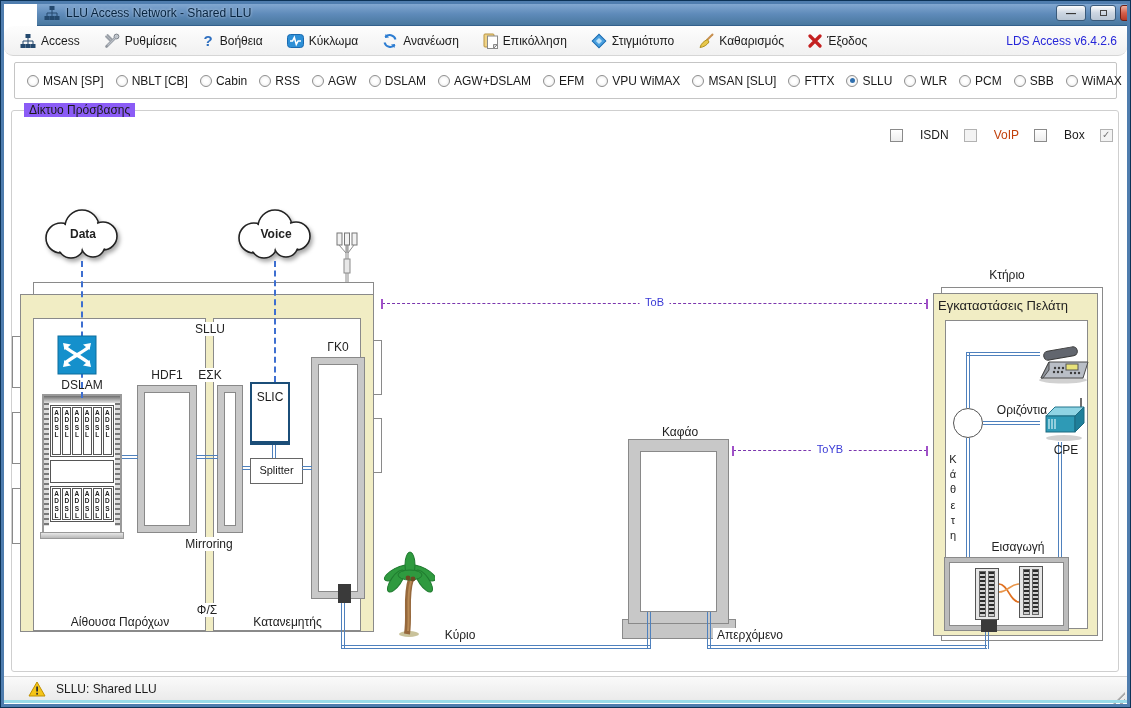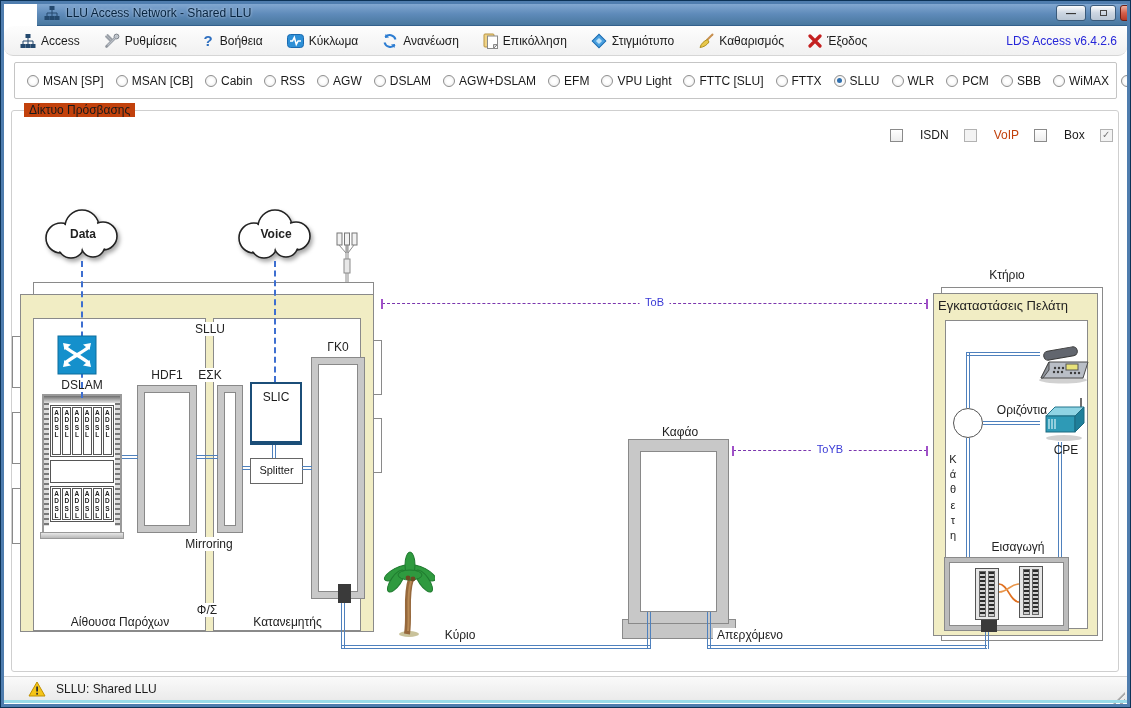--- a/index.html
+++ b/index.html
@@ -31,21 +31,21 @@
   .version{margin-left:auto;margin-right:10px;color:#2626d8;}
   
   .modestrip{position:absolute;left:14px;top:62px;width:1103px;height:37px;background:#fff;
     border:1px solid #c5c5c5;border-radius:2px;display:flex;align-items:center;gap:12px;padding-left:12px;}
   .mode-item{display:flex;align-items:center;gap:4px;white-space:nowrap;}
   .radio{width:12px;height:12px;border-radius:50%;border:1px solid #8f8f8f;
     background:radial-gradient(#fff 30%,#e6e6e6);position:relative;flex:0 0 auto;}
   .radio.sel::after{content:"";position:absolute;left:2.5px;top:2.5px;width:5px;height:5px;border-radius:50%;background:#2f6fae;}
   
   .groupbox{position:absolute;left:11px;top:110px;width:1108px;height:562px;border:1px solid #cfcfcf;border-radius:3px;background:#fff;}
-  .glegend{position:absolute;left:24px;top:103px;background:#c2410c;padding:0 5px;color:#1a1a1a;z-index:5;}
+  .glegend{position:absolute;left:24px;top:103px;background:#8b5cf6;padding:0 5px;color:#1a1a1a;z-index:5;}
   .chkrow{position:absolute;left:890px;top:128px;display:flex;gap:15px;align-items:center;z-index:6;}
   .chk-item{display:flex;align-items:center;gap:17px;}
   .cbox{width:13px;height:13px;border:1px solid #8a8a8a;background:linear-gradient(#fff,#ededed);
     display:flex;align-items:center;justify-content:center;font-size:10px;color:#777;line-height:1;}
   .chk-item.dis .cbox{border-color:#b2b2b2;background:#f3f3f3;}
   .chk-item.dis .clabel{color:#c2410c;}
   
   .lbl{position:absolute;font-size:12px;color:#222;text-align:center;}
   .wbg{background:#fff;padding:0 2px;}
   .cream{position:absolute;background:#f1edc4;border:1px solid #8a8a8a;}
@@ -180,21 +180,21 @@
     <span class="version">LDS Access v6.4.2.6</span>
   </div>
 
   <div class="modestrip" id="mode-row">
       <span class="mode-item">
         <span class="radio"></span>
         <span>MSAN [SP]</span>
       </span>
       <span class="mode-item">
         <span class="radio"></span>
-        <span>MSAN [CB]</span>
+        <span>NBLT [CB]</span>
       </span>
       <span class="mode-item">
         <span class="radio"></span>
         <span>Cabin</span>
       </span>
       <span class="mode-item">
         <span class="radio"></span>
         <span>RSS</span>
       </span>
       <span class="mode-item">
@@ -208,25 +208,25 @@
       <span class="mode-item">
         <span class="radio"></span>
         <span>AGW+DSLAM</span>
       </span>
       <span class="mode-item">
         <span class="radio"></span>
         <span>EFM</span>
       </span>
       <span class="mode-item">
         <span class="radio"></span>
-        <span>VPU Light</span>
-      </span>
-      <span class="mode-item">
-        <span class="radio"></span>
-        <span>FTTC [SLU]</span>
+        <span>VPU WiMAX</span>
+      </span>
+      <span class="mode-item">
+        <span class="radio"></span>
+        <span>MSAN [SLU]</span>
       </span>
       <span class="mode-item">
         <span class="radio"></span>
         <span>FTTX</span>
       </span>
       <span class="mode-item">
         <span class="radio sel"></span>
         <span>SLLU</span>
       </span>
       <span class="mode-item">
@@ -403,21 +403,21 @@
   <div class="lbl" style="left:138px;top:368px;width:58px;">HDF1</div>
   <div class="frame" style="left:138px;top:386px;width:58px;height:146px;"></div>
   <div class="lbl wbg" style="left:192px;top:368px;width:36px;z-index:17;">ΕΣΚ</div>
   <div class="frame" style="left:218px;top:386px;width:24px;height:146px;"></div>
   <div class="lbl wbg" style="left:186px;top:322px;width:48px;z-index:17;">SLLU</div>
   <div class="lbl wbg" style="left:176px;top:537px;width:66px;z-index:17;">Mirroring</div>
   <div class="lbl wbg" style="left:190px;top:603px;width:34px;z-index:17;">Φ/Σ</div>
   <div class="lbl" style="left:40px;top:615px;width:160px;">Αίθουσα Παρόχων</div>
   <div class="lbl" style="left:225px;top:615px;width:125px;">Κατανεμητής</div>
 
-  <div class="abs" style="left:250px;top:382px;width:52px;height:63px;background:#fff;border:2px solid #1b4e78;border-bottom-width:4px;z-index:16;text-align:center;padding-top:6px;">
+  <div class="abs" style="left:250px;top:382px;width:40px;height:63px;background:#fff;border:2px solid #1b4e78;border-bottom-width:4px;z-index:16;text-align:center;padding-top:6px;">
     <span>SLIC</span>
   </div>
   <div class="abs" style="left:250px;top:458px;width:53px;height:26px;background:#fff;border:1px solid #666;z-index:16;text-align:center;padding-top:5px;font-size:11px;">
     <span>Splitter</span>
   </div>
   <div class="lbl" style="left:312px;top:340px;width:52px;">ΓΚ0</div>
   <div class="frame" style="left:312px;top:358px;width:52px;height:240px;"></div>
   <div class="connector" style="left:338px;top:584px;width:13px;height:19px;"></div>
 
   <div class="h2l" style="left:122px;top:455px;width:16px;"></div>

